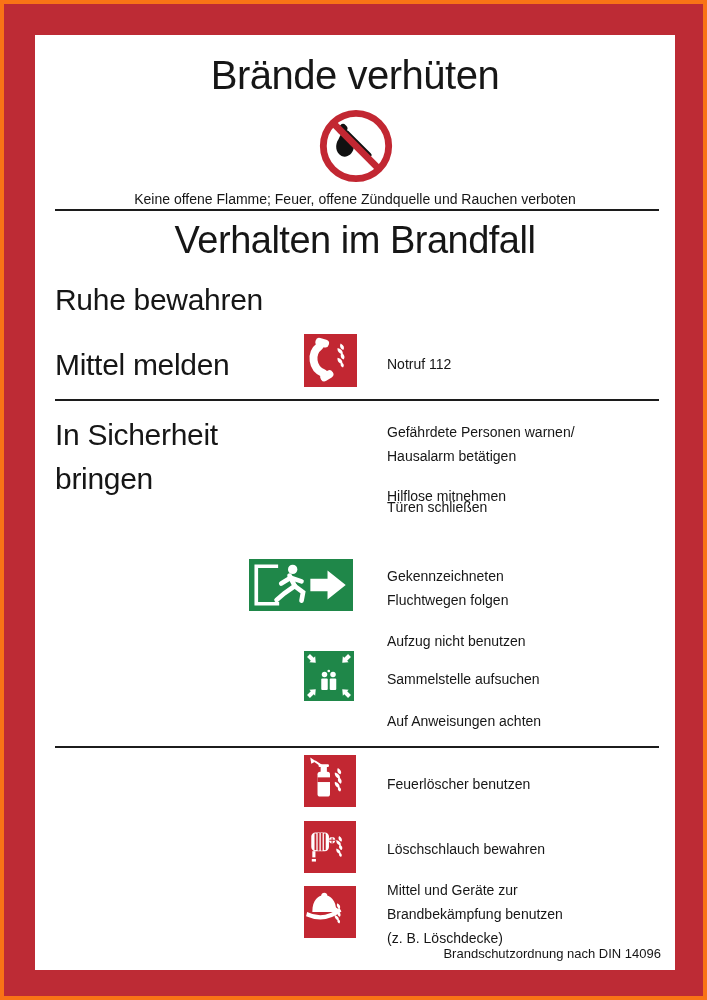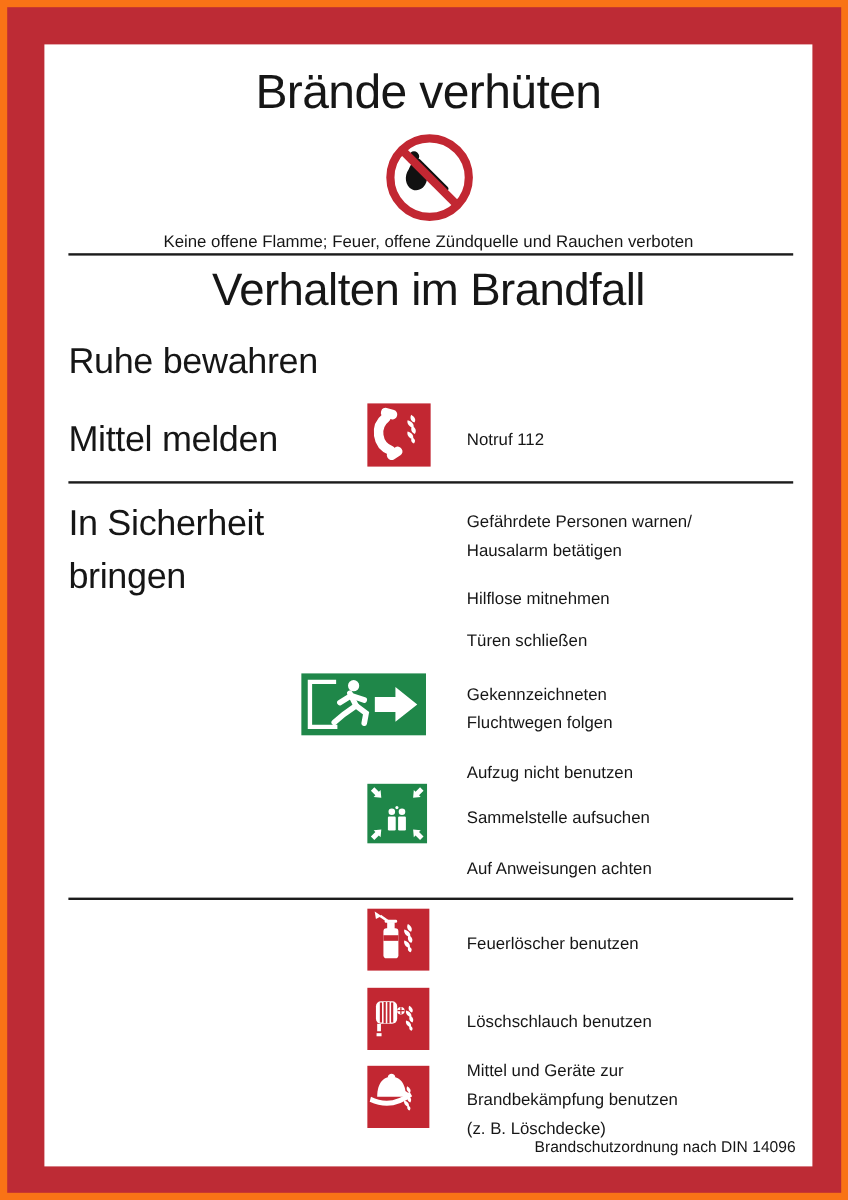--- a/index.html
+++ b/index.html
@@ -1,18 +1,18 @@
 <!DOCTYPE html>
 <html><head>
 <meta charset="utf-8">
 <style>
   html,body{margin:0;padding:0;background:#e9e9e9;}
   .sign{
     position:relative;width:707px;height:1000px;
-    background:#bd2b35;border:6px solid #f97316;box-sizing:border-box;
+    background:#bd2b35;border:4px solid #f97316;box-sizing:border-box;
     font-family:"Liberation Sans","DejaVu Sans",sans-serif;color:#161616;
     overflow:hidden;
   }
   .panel{
     position:absolute;left:31px;top:31px;width:640px;height:935px;
     background:#ffffff;
   }
   .abs{position:absolute;}
   .center{left:0;width:100%;text-align:center;}
   .h1{font-size:40px;letter-spacing:-0.5px;white-space:nowrap;}
@@ -76,21 +76,21 @@
     <div class="abs small" style="left:352px;top:317px">Notruf 112</div>
 
     <div class="rule" style="top:364px"></div>
 
     <div class="abs big" style="left:20px;top:378px">In Sicherheit
 bringen</div>
 
     <div class="abs small" style="left:352px;top:385px">Gefährdete Personen warnen/
 Hausalarm betätigen</div>
     <div class="abs small" style="left:352px;top:449px">Hilflose mitnehmen</div>
-    <div class="abs small" style="left:352px;top:484px">Türen schließen</div>
+    <div class="abs small" style="left:352px;top:460px">Türen schließen</div>
 
     <svg class="abs icon" style="left:214px;top:524px" width="104" height="52" viewBox="0 0 200 100">
       <rect width="200" height="100" fill="#1f8749"></rect>
       <path d="M56 14 H14 V86 H58" stroke="#ffffff" stroke-width="7" fill="none"></path>
       <circle cx="84" cy="20" r="9" fill="#ffffff"></circle>
       <g stroke="#ffffff" stroke-width="9" stroke-linecap="round" fill="none">
         <path d="M78 32 L88 52"></path>
         <path d="M80 36 L101 43"></path>
         <path d="M80 36 L62 47"></path>
         <path d="M88 52 L104 64 L101 80"></path>
@@ -147,21 +147,21 @@
       </g>
       <circle cx="54" cy="37" r="6" fill="#ffffff"></circle>
       <g stroke="#c22732" stroke-width="2">
         <line x1="54" y1="31.5" x2="54" y2="42.5"></line>
         <line x1="48.5" y1="37" x2="59.5" y2="37"></line>
       </g>
       <rect x="16" y="58" width="6" height="12" fill="#ffffff"></rect>
       <rect x="15" y="73" width="8" height="5" fill="#ffffff"></rect>
       <use href="#flame-stack" transform="translate(61 29) scale(0.64)"></use>
     </svg>
-    <div class="abs small" style="left:352px;top:802px">Löschschlauch benutzen</div>
+    <div class="abs small" style="left:352px;top:802px">Löschschlauch bewahren</div>
 
     <svg class="abs icon" style="left:269px;top:851px" width="52" height="52" viewBox="0 0 100 100">
       <rect width="100" height="100" fill="#c22732"></rect>
       <path d="M16 50 C16 26 28 18 39 18 C50 18 62 26 62 50 Z" fill="#ffffff"></path>
       <path d="M33 19 C33 11 45 11 45 19 Z" fill="#ffffff"></path>
       <path d="M6 50 Q38 66 68 42 L72 49 Q40 74 4 58 Z" fill="#ffffff"></path>
       <use href="#flame-stack" transform="translate(58 33) scale(0.62)"></use>
     </svg>
     <div class="abs small" style="left:352px;top:843px">Mittel und Geräte zur
 Brandbekämpfung benutzen

